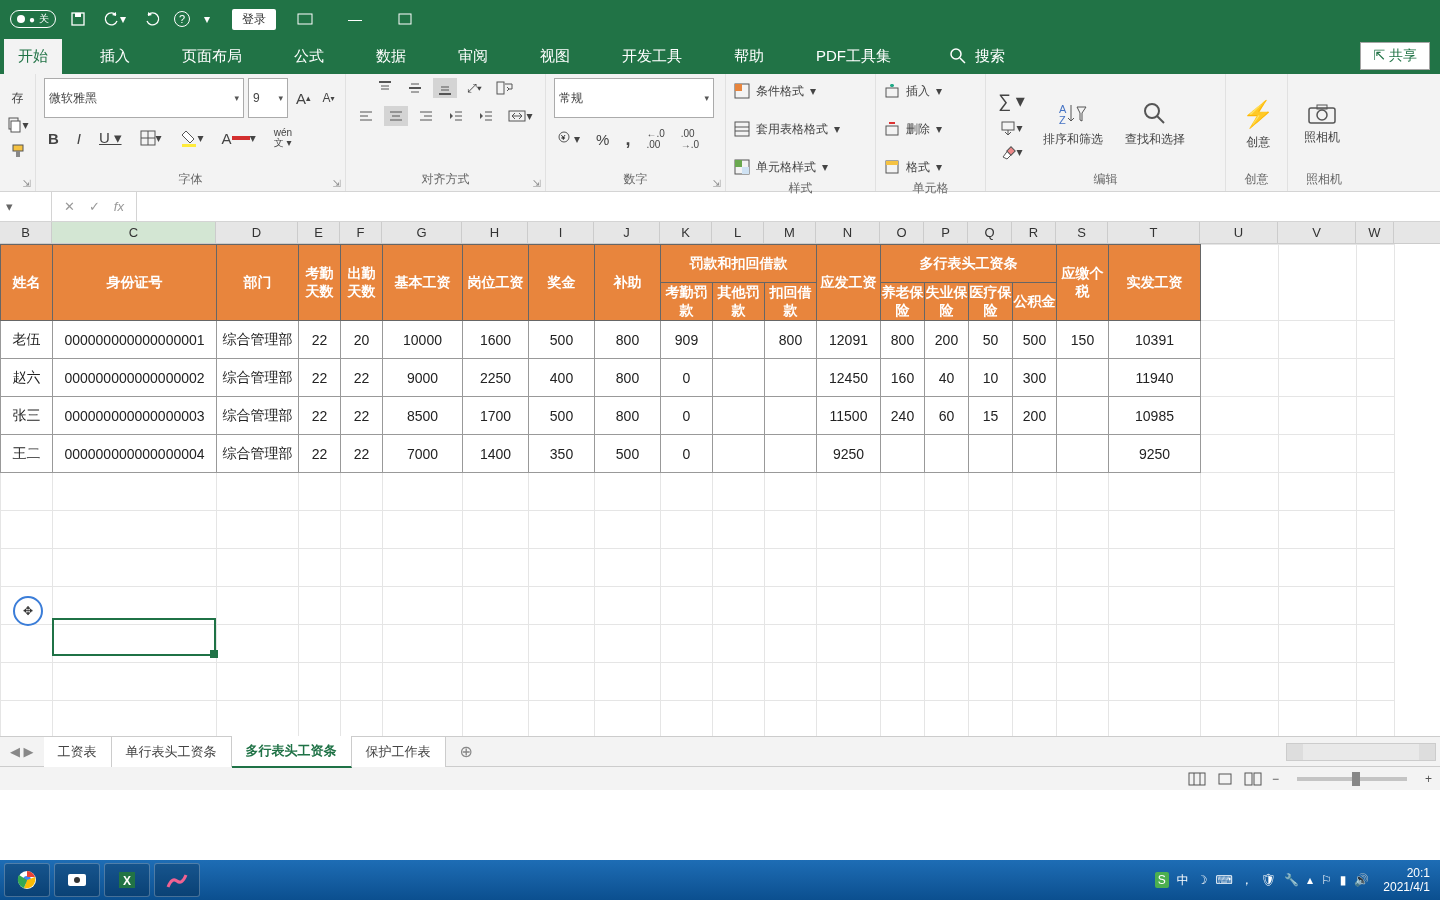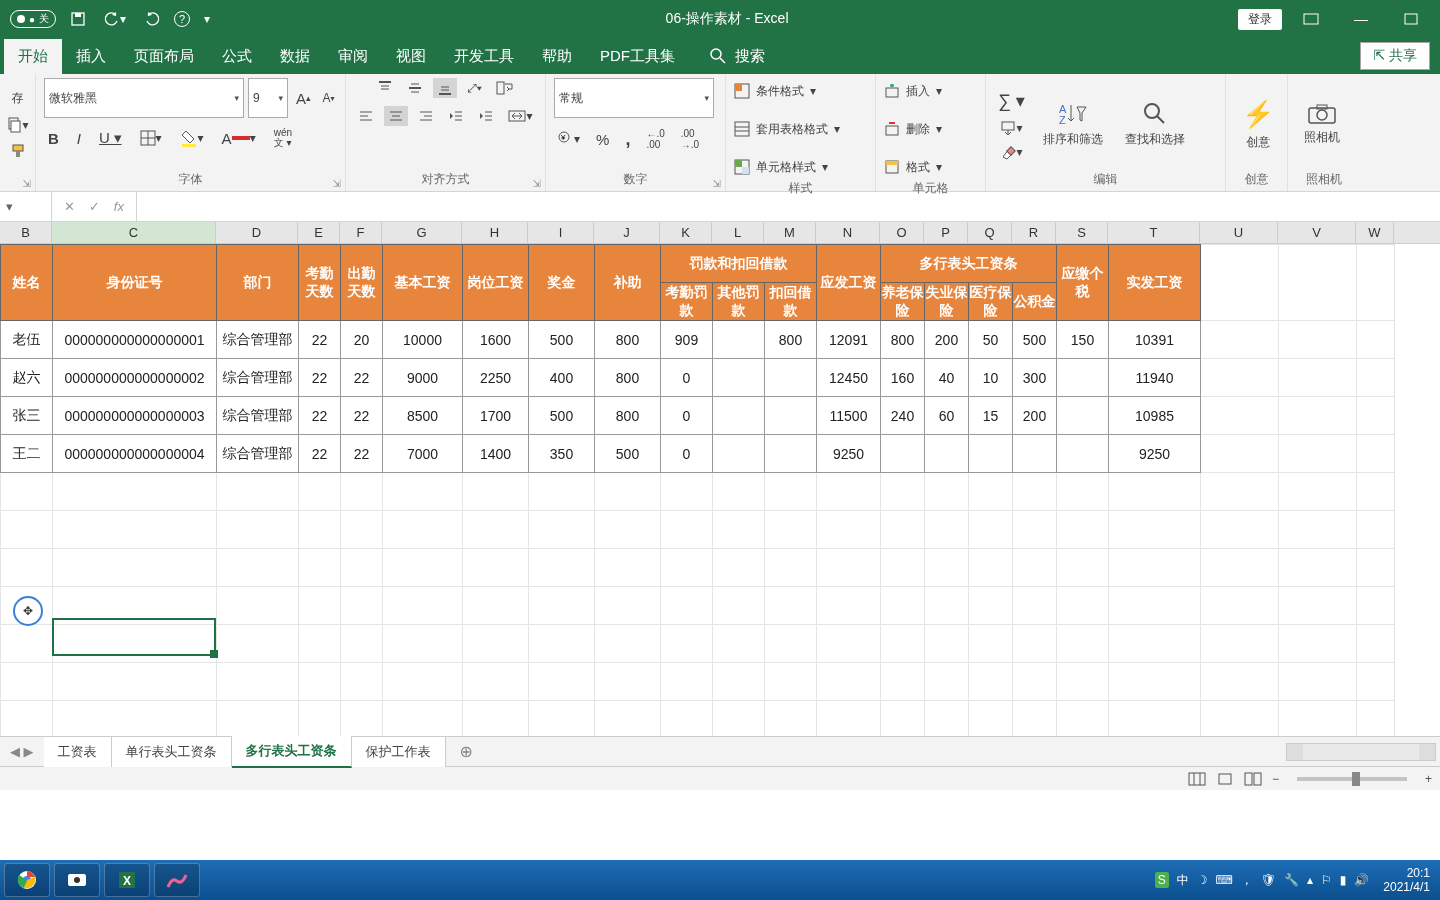--- a/index.html
+++ b/index.html
@@ -9,21 +9,21 @@
 .titlebar { background: #217346; height: 38px; display: flex; align-items: center; color: #fff; font-size: 12px; }
 .titlebar .qat { display: flex; align-items: center; gap: 10px; padding: 0 10px; }
 .titlebar .qat .switch { border: 1px solid #fff; border-radius: 10px; padding: 1px 6px; font-size: 10px; display: flex; align-items: center; gap: 4px; }
 .titlebar .qat .switch::before { content: ""; width: 8px; height: 8px; border-radius: 50%; background: #fff; display: inline-block; }
 .titlebar .doc { flex: 1; text-align: center; font-size: 14px; }
 .titlebar .right { display: flex; align-items: center; gap: 8px; padding: 0 8px; }
 .titlebar .loginbtn { background: #fff; color: #333; padding: 2px 10px; border-radius: 2px; font-size: 12px; }
 .titlebar .winbtn { width: 42px; height: 38px; display: flex; align-items: center; justify-content: center; font-size: 14px; }
 
 
-.ribbontabs { background: #217346; height: 36px; display: flex; align-items: center; padding: 0 4px; color: #fff; font-size: 15px; }
+.ribbontabs { background: #217346; height: 36px; display: flex; align-items: center; padding: 0 4px; color: #fff; font-size: 15px; gap: 24px; }
 .ribbontabs .tab { padding: 8px 14px; cursor: pointer; }
 .ribbontabs .tab.active { background: #f3f3f3; color: #217346; }
 .ribbontabs .spacer { flex: 1; }
 .ribbontabs .search { display: flex; align-items: center; gap: 8px; }
 .ribbontabs .share { background: #fff; color: #217346; padding: 4px 12px; border: 1px solid #a5a5a5; font-size: 14px; margin-right: 6px; }
 
 
 .ribbon { background: #f3f3f3; border-bottom: 1px solid #d4d4d4; height: 118px; display: flex; font-size: 12px; color: #444; }
 .group { border-right: 1px solid #e1e1e1; padding: 4px 8px 2px 8px; display: flex; flex-direction: column; position: relative; }
 .group .gcontent { flex: 1; display: flex; align-items: center; gap: 6px; }
@@ -110,21 +110,20 @@
         </svg>▾</span>
     <span class="rbtn">
         <svg width="16" height="16">
           <path d="M4 4 A6 6 0 1 1 3 10" fill="none" stroke="#fff" stroke-width="1.3"></path>
           <path d="M4 1 L4 5 L8 4 Z" fill="#fff"></path>
         </svg>
       </span>
     <span class="rbtn" style="border:1px solid #fff;border-radius:50%;width:16px;height:16px;font-size:11px;">?</span>
     <span class="rbtn">▾</span>
   </div>
-  <div class="doc">06-操作素材 - Excel</div>
   <div class="right">
     <span class="loginbtn">登录</span>
     <span class="winbtn">
         <svg width="16" height="12">
           <rect x="1" y="1" width="14" height="10" fill="none" stroke="#fff"></rect>
         </svg>
       </span>
     <span class="winbtn">—</span>
     <span class="winbtn">
         <svg width="14" height="12">

